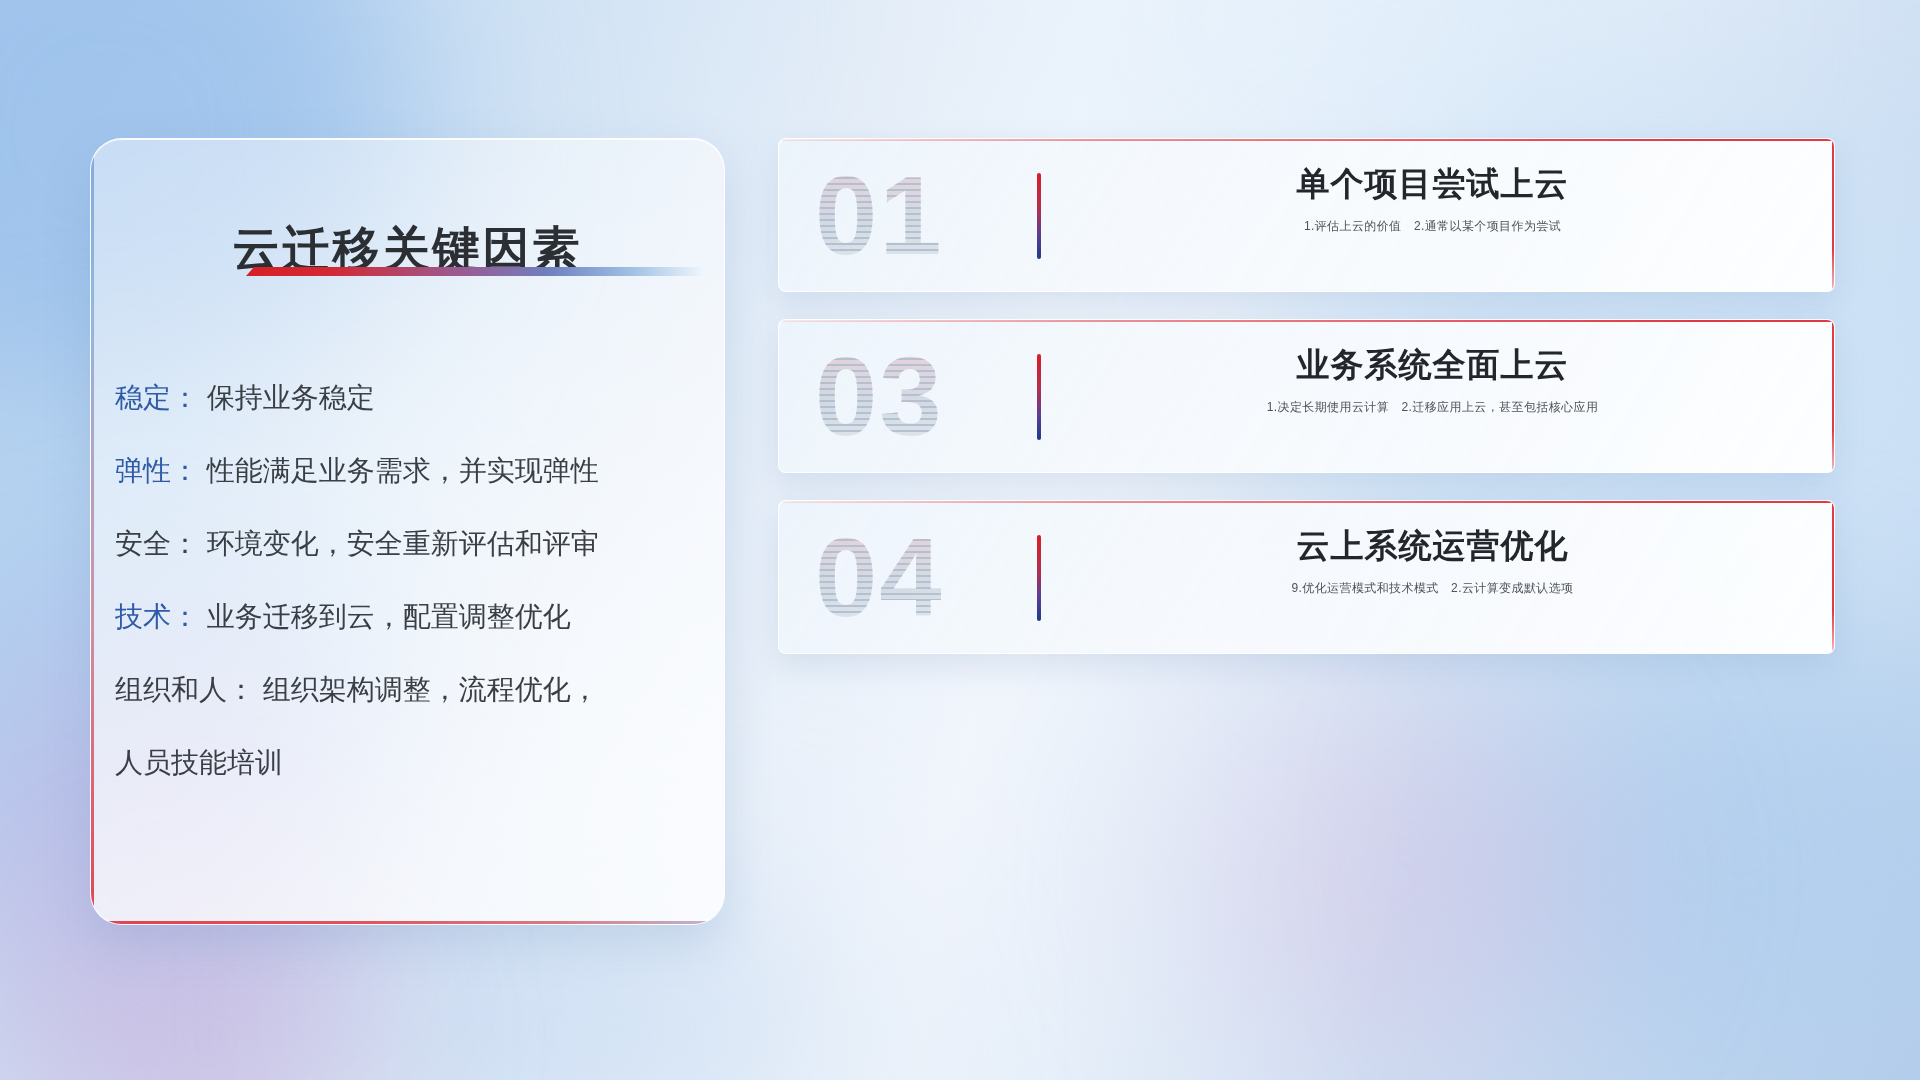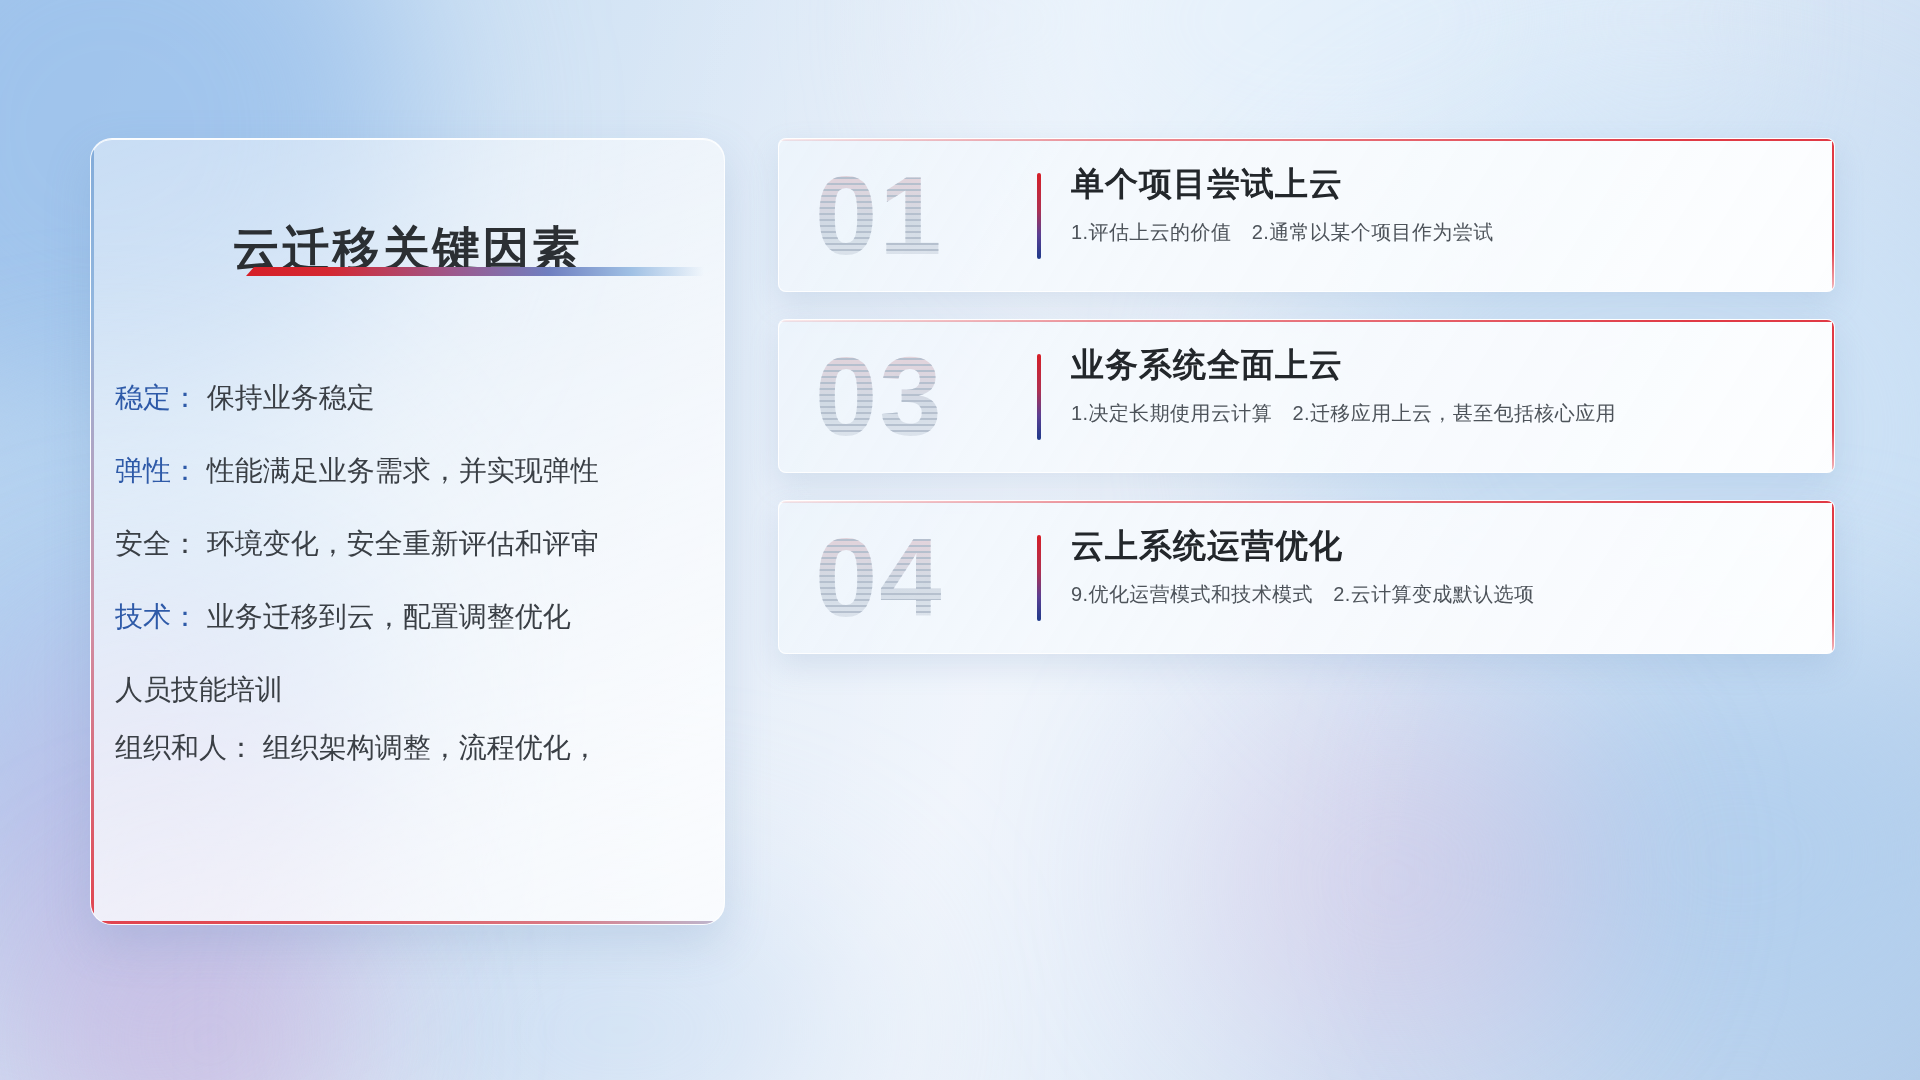--- a/index.html
+++ b/index.html
@@ -31,21 +31,21 @@
     position:absolute;inset:0;
     background:linear-gradient(100deg,rgba(255,255,255,0) 30%,rgba(255,255,255,.35) 52%,rgba(255,255,255,0) 74%);
   }
 
   
   #stage{position:absolute;inset:0;z-index:2;}
 
   
   #left-card{
     position:absolute;left:90px;top:138px;width:633px;height:785px;
-    border-radius:22px;
+    border-radius:32px;
     background:linear-gradient(160deg,rgba(255,255,255,.42) 0%,rgba(255,255,255,.60) 40%,rgba(255,255,255,.82) 100%);
     border:1px solid rgba(255,255,255,.85);
     box-shadow:0 18px 46px rgba(105,140,185,.22), inset 0 1px 0 rgba(255,255,255,.9);
     overflow:hidden;
   }
   #left-card .edge-left{
     position:absolute;left:0;top:0;bottom:0;width:3px;
     background:linear-gradient(180deg,#7fa9d8 0%,#8fb4dd 22%,#cf8aa0 62%,#e03a45 100%);
     opacity:.95;
   }
@@ -107,26 +107,26 @@
       rgba(255,255,255,0) 2px,
       rgba(255,255,255,0) 6px),
       linear-gradient(180deg,rgba(214,31,40,.35) 0%,rgba(120,136,158,.5) 55%,rgba(120,136,158,.25) 100%);
     -webkit-background-clip:text;background-clip:text;
     color:transparent;
   }
   .step-bar{
     position:absolute;left:258px;top:34px;width:4px;height:86px;border-radius:2px;
     background:linear-gradient(180deg,#d61f28 0%,#b03050 42%,#5a3f93 72%,#1e3a8a 100%);
   }
-  .step-text{position:absolute;left:292px;top:24px;right:40px;}
+  .step-text{position:absolute;left:292px;top:24px;right:40px;text-align:center;}
   .step-title{
     font-size:33px;font-weight:bold;color:#23272b;letter-spacing:1px;line-height:1.25;
   }
   .step-desc{
-    margin-top:15px;font-size:20px;color:#4d535a;letter-spacing:.4px;line-height:1.3;
+    margin-top:15px;font-size:12px;color:#4d535a;letter-spacing:.4px;line-height:1.3;
   }
 </style>
 </head>
 <body>
 
 <div id="bg">
   <div class="bgbase"></div>
   <div class="blob b1"></div>
   <div class="blob b2"></div>
   <div class="blob b3"></div>
@@ -146,22 +146,22 @@
     <div class="edge-bottom"></div>
 
     <h1 id="panel-title">云迁移关键因素</h1>
     <div id="title-rule"></div>
 
     <ul id="factor-list" style="list-style:none;margin:0;padding:0;">
         <li class="factor-row"><span class="factor-key accent">稳定：</span> <span class="factor-val">保持业务稳定</span></li>
         <li class="factor-row"><span class="factor-key accent">弹性：</span> <span class="factor-val">性能满足业务需求，并实现弹性</span></li>
         <li class="factor-row"><span class="factor-key">安全：</span> <span class="factor-val">环境变化，安全重新评估和评审</span></li>
         <li class="factor-row"><span class="factor-key accent">技术：</span> <span class="factor-val">业务迁移到云，配置调整优化</span></li>
+        <li class="factor-row"><span class="factor-key">组织和人：</span> <span class="factor-val">组织架构调整，流程优化，</span></li>
         <li class="factor-row wrapline"><span class="factor-val">人员技能培训</span></li>
-        <li class="factor-row"><span class="factor-key">组织和人：</span> <span class="factor-val">组织架构调整，流程优化，</span></li>
       </ul>
   </section>
 
   <section id="steps">
       <article class="step-card">
         <div class="edge-top"></div>
         <div class="edge-right"></div>
         <div class="step-num">
           <span>01</span>
         </div>

